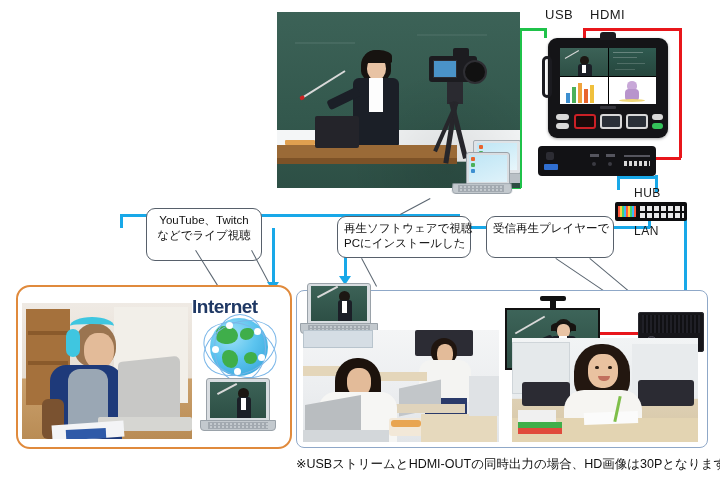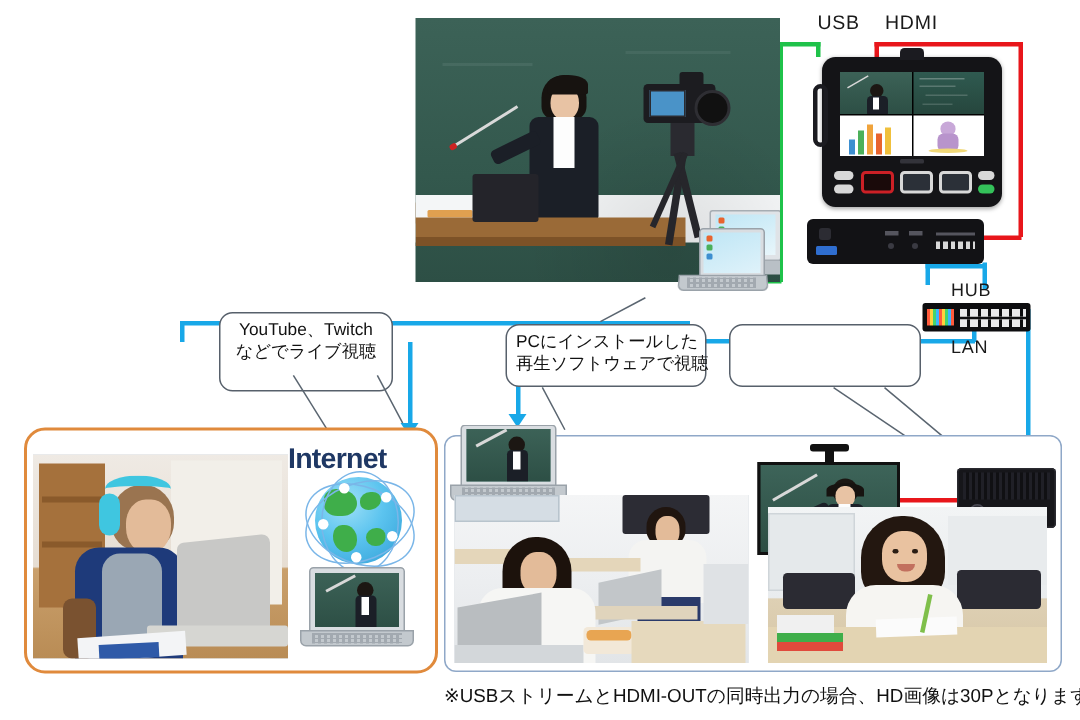--- a/index.html
+++ b/index.html
@@ -264,27 +264,28 @@
 
   <div class="bubble" style="left:146px;top:208px;width:116px;height:53px;">
     <div>YouTube、Twitch</div>
     <div>などでライブ視聴</div>
   </div>
 
   <div class="leader" style="left:252px;top:250px;width:36px;transform:rotate(62deg);"></div>
   <div class="leader" style="left:196px;top:250px;width:42px;transform:rotate(58deg);"></div>
 
   <div class="bubble" style="left:337px;top:216px;width:134px;height:42px;">
+    <div>再生ソフトウェアで視聴</div>
     <div>PCにインストールした</div>
-    <div>再生ソフトウェアで視聴</div>
   </div>
   <div class="leader" style="left:362px;top:258px;width:32px;transform:rotate(62deg);"></div>
   <div class="leader" style="left:400px;top:214px;width:34px;transform:rotate(-28deg);"></div>
 
   <div class="bubble" style="left:486px;top:216px;width:128px;height:42px;">
+    <div>受信再生プレイヤーで</div>
   </div>
   <div class="leader" style="left:556px;top:258px;width:76px;transform:rotate(34deg);"></div>
   <div class="leader" style="left:590px;top:258px;width:60px;transform:rotate(40deg);"></div>
 
   <div class="panel-sns" style="left:16px;top:285px;width:272px;height:160px;"></div>
 
   <div class="photo" style="left:22px;top:303px;width:170px;height:136px;">
     <div class="abs" style="left:0;top:0;width:170px;height:136px;background:linear-gradient(180deg,#efeae4 0%,#e6ddd2 55%,#caa06c 56%,#b98c55 100%);"></div>
     <div class="abs" style="left:4px;top:6px;width:44px;height:96px;background:#a5713c;"></div>
     <div class="abs" style="left:6px;top:28px;width:40px;height:4px;background:#8a5a2b;"></div>

